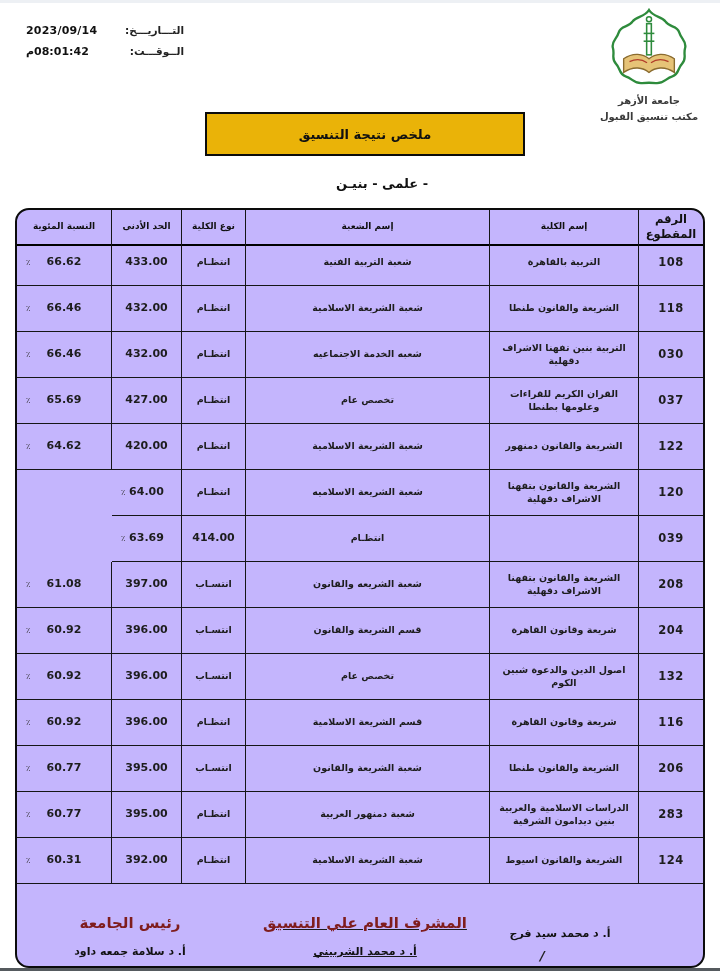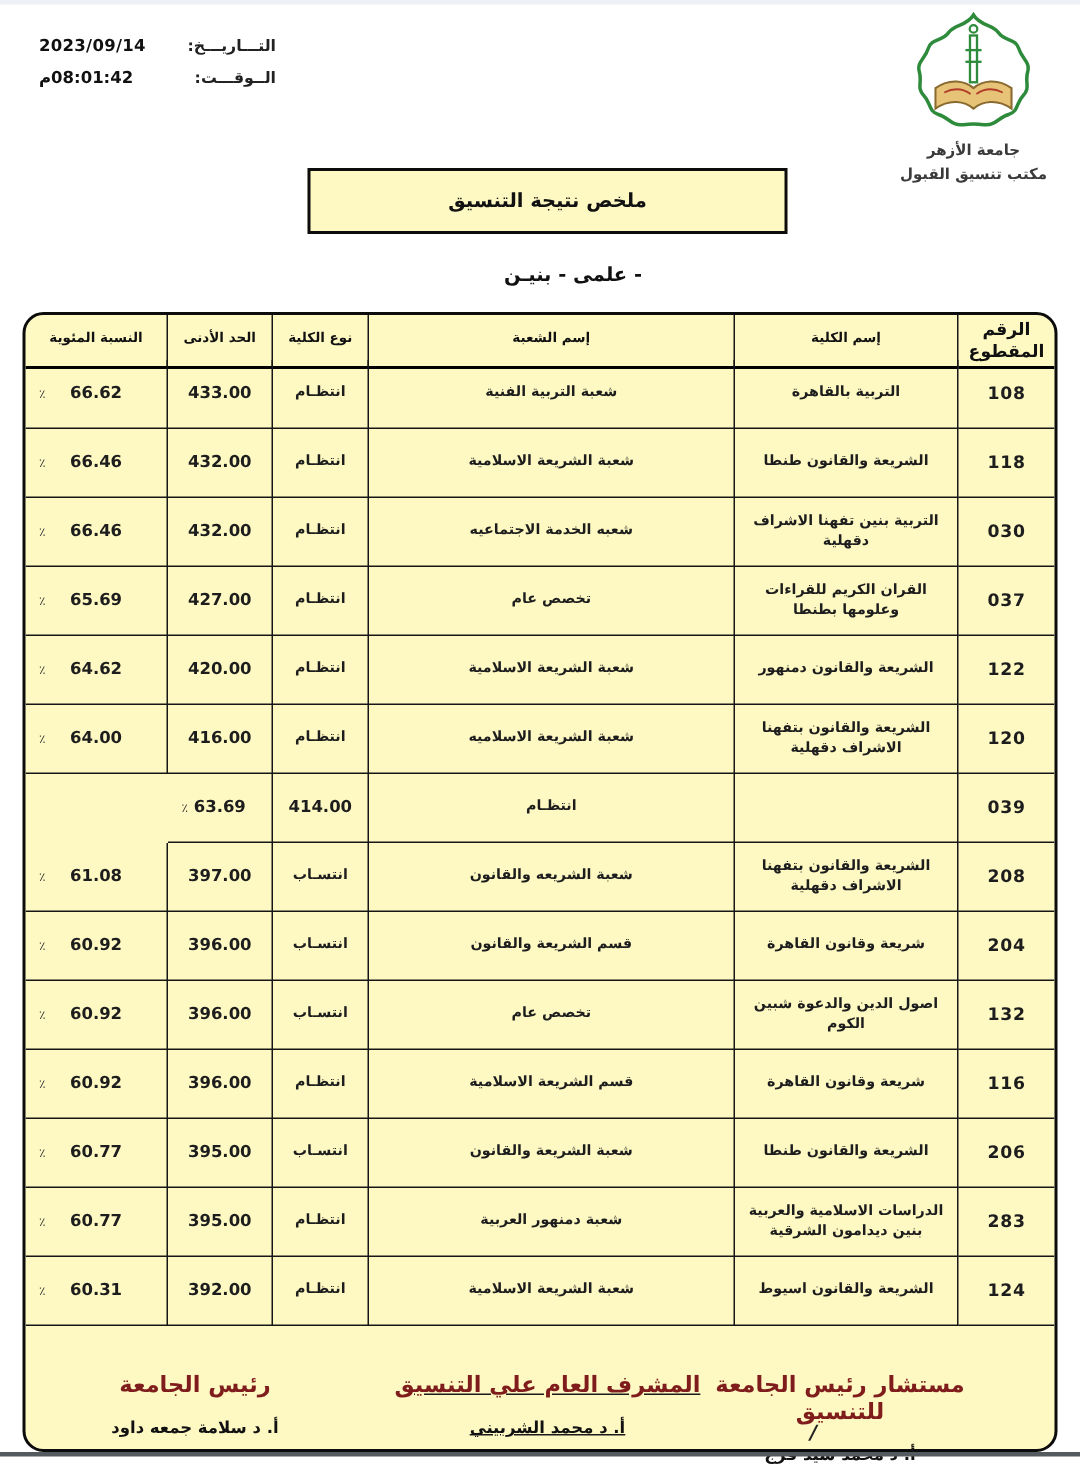--- a/index.html
+++ b/index.html
@@ -18,34 +18,34 @@
   .dt-value{font-size:11px;font-weight:700;color:#111;letter-spacing:.2px;}
 
   
   .org{position:absolute;top:8px;left:583px;width:132px;text-align:center;direction:rtl;}
   .org svg{display:block;margin:0 auto;}
   .org-line{font-size:10px;font-weight:700;color:#3a3a3a;margin-top:5px;line-height:1.1;}
 
   
   .title-box{
     position:absolute;top:112px;left:205px;width:316px;height:40px;
-    border:2.2px solid #0c0c0c;background:#fef9c3;
+    border:2.2px solid #0c0c0c;background:#eab308;
     display:flex;align-items:center;justify-content:center;
     direction:rtl;font-size:13px;font-weight:700;color:#111;
   }
   .subtitle{
     position:absolute;top:176px;left:0;width:720px;text-align:center;
     direction:rtl;font-size:13px;font-weight:700;color:#111;margin-left:22px;
   }
 
   
   .result-table{
     position:absolute;top:208px;left:15px;width:690px;height:760px;
     border:2.2px solid #0c0c0c;border-radius:14px;box-sizing:border-box;
-    direction:rtl;overflow:hidden;background:#fef9c3;
+    direction:rtl;overflow:hidden;background:#c4b5fd;
   }
   .t-head,.t-row{
     display:grid;
     grid-template-columns:64px 149px 244px 64px 70px 1fr;
   }
   .t-head{height:30px;}
   .t-row{height:46px;}
   .cell{
     display:flex;align-items:center;justify-content:center;
     box-sizing:border-box;padding:2px 6px;text-align:center;
@@ -178,21 +178,20 @@
       <span>64.62</span>
       <span class="pct-sign">٪</span>
     </div>
   </div>
 
   <div class="t-row">
     <div class="cell code">120</div>
     <div class="cell">الشريعة والقانون بتفهنا الاشراف دقهلية</div>
     <div class="cell">شعبة الشريعة الاسلاميه</div>
     <div class="cell">انتظـام</div>
-    <div class="cell min">416.00</div>
     <div class="cell percent">
       <span>64.00</span>
       <span class="pct-sign">٪</span>
     </div>
   </div>
 
   <div class="t-row">
     <div class="cell code">039</div>
     <div class="cell"></div>
     <div class="cell">انتظـام</div>
@@ -283,21 +282,20 @@
     <div class="cell min">392.00</div>
     <div class="cell percent">
       <span>60.31</span>
       <span class="pct-sign">٪</span>
     </div>
   </div>
 </div>
 </div>
 
 <div class="sig sig-right">
-  <div class="sig-title">مستشار رئيس الجامعة للتنسيق</div>
   <div class="sig-name">أ. د محمد سيد فرج</div>
 </div>
 <div class="sig sig-mid">
   <div class="sig-title">المشرف العام علي التنسيق</div>
   <div class="sig-name">أ. د محمد الشربيني</div>
 </div>
 <div class="sig sig-left">
   <div class="sig-title">رئيس الجامعة</div>
   <div class="sig-name">أ. د سلامة جمعه داود</div>
 </div>

